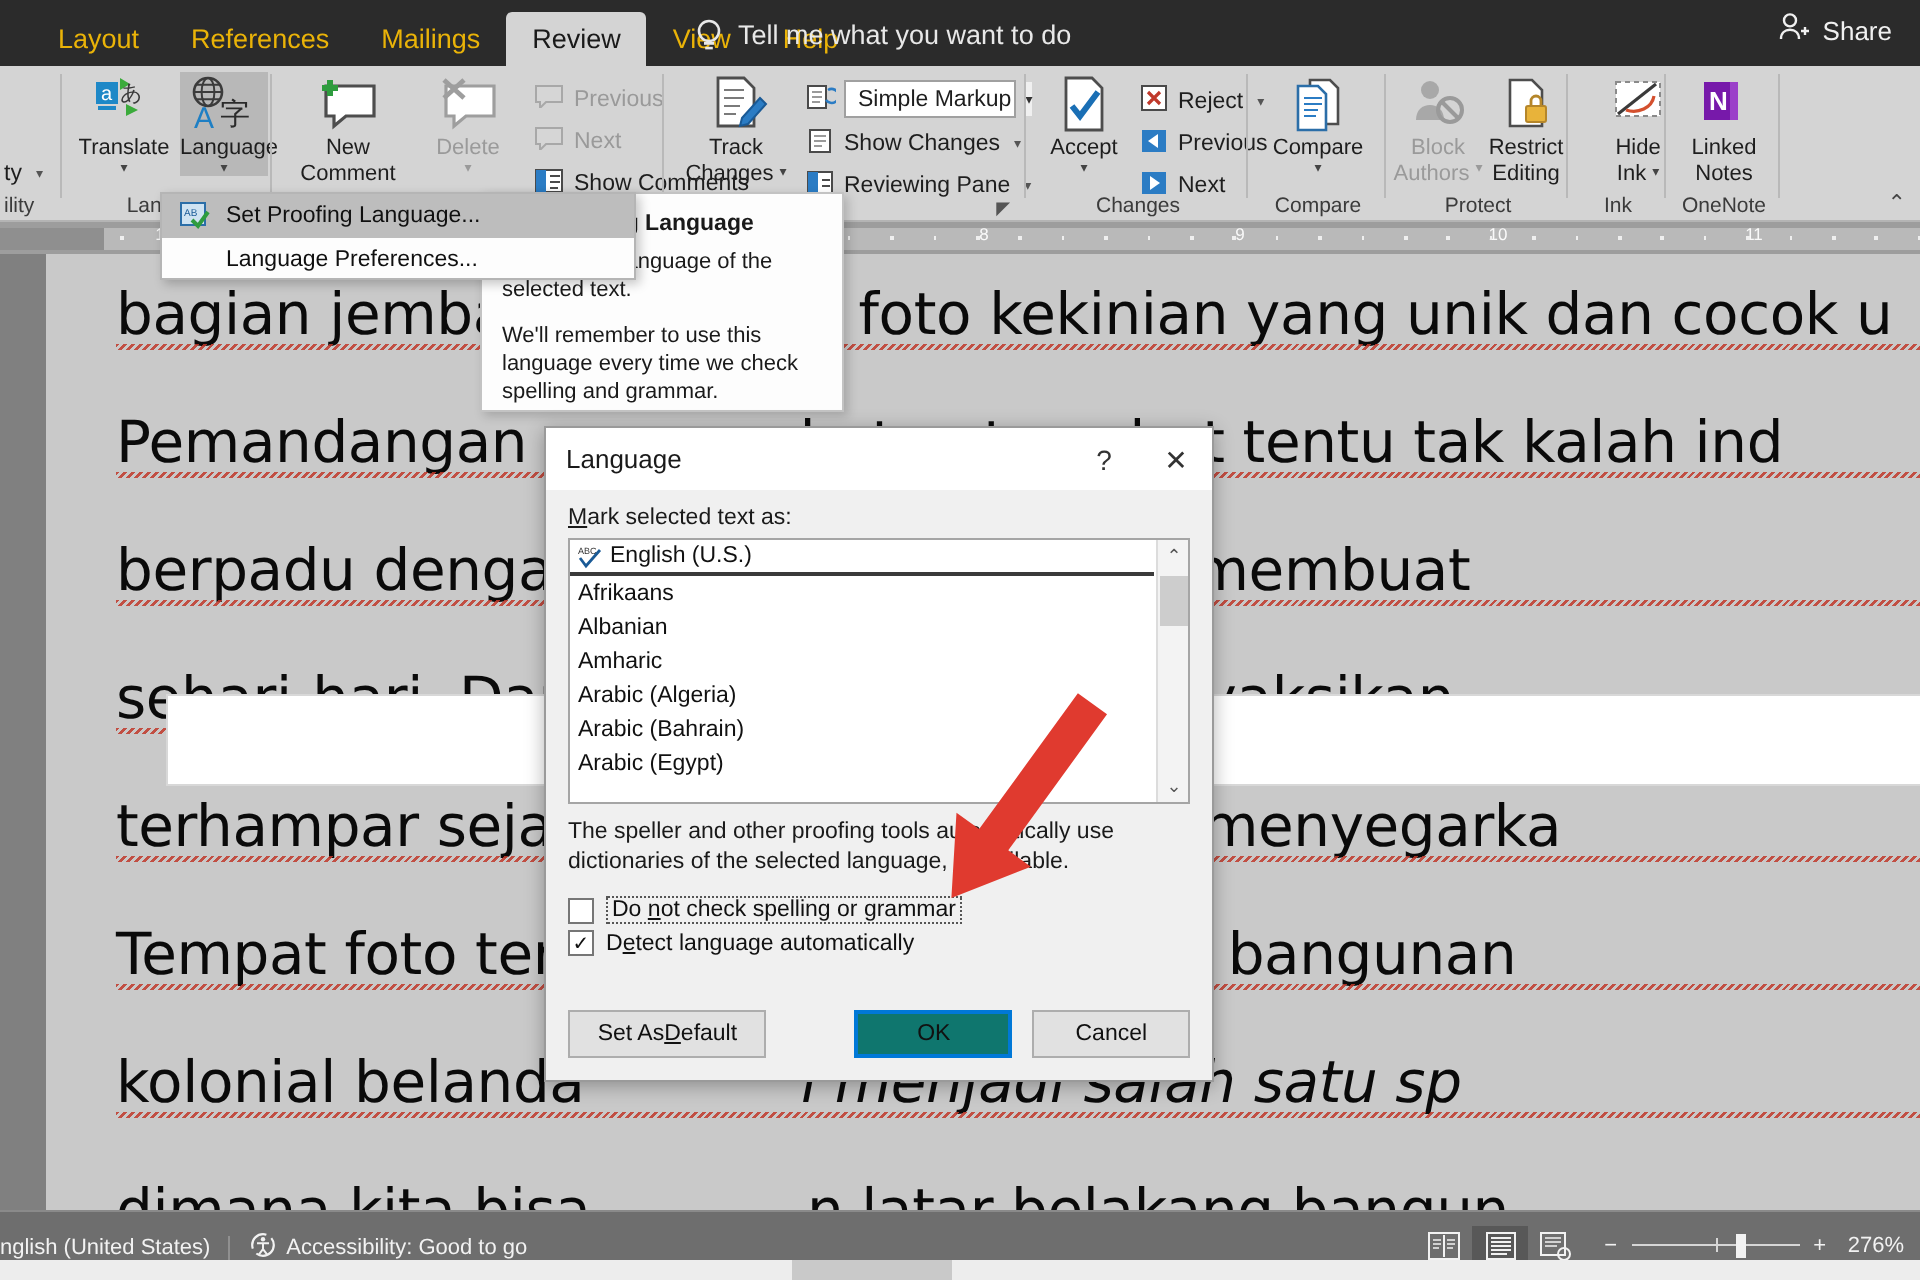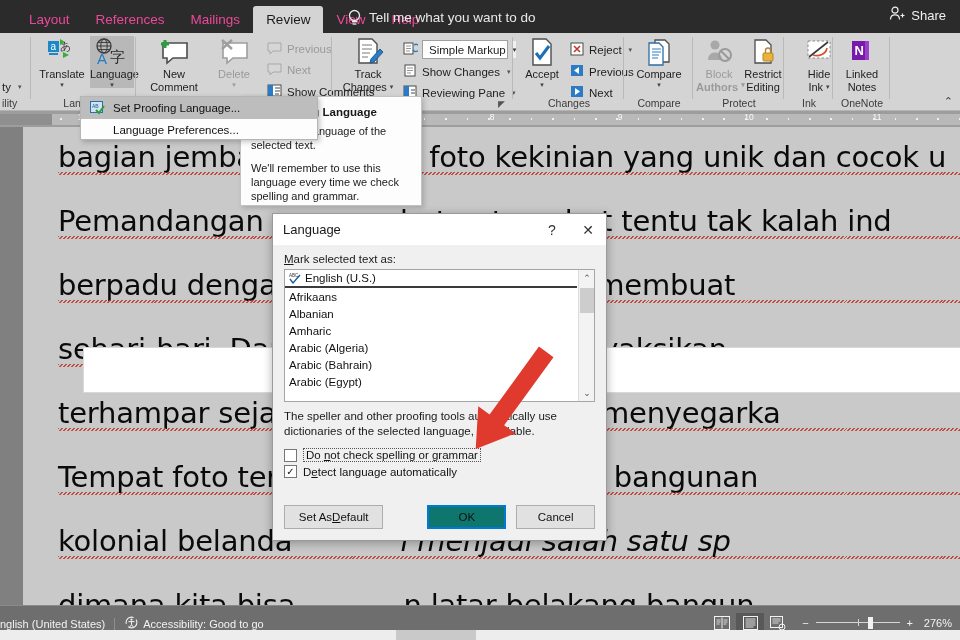--- a/index.html
+++ b/index.html
@@ -11,21 +11,21 @@
   }
   #app { position: relative; width: 960px; height: 640px; overflow: hidden; }
 
   
   .tabbar {
     position: absolute; left: 0; top: 0; width: 960px; height: 33px;
     background: #2b2b2b; color: #ffffff;
   }
   .tabs { display: flex; align-items: flex-end; height: 33px; padding-left: 16px; }
   .tab {
-    font-size: 13.5px; color: #ec4899; padding: 0 13px;
+    font-size: 13.5px; color: #eab308; padding: 0 13px;
     height: 26px; line-height: 26px; white-space: nowrap; cursor: default;
   }
   .tab.active {
     background: #d4d4d4; color: #1a1a1a;
     border-top-left-radius: 3px; border-top-right-radius: 3px;
     height: 27px; line-height: 27px;
   }
   .tellme { display: flex; align-items: center; gap: 7px; margin-left: 14px; height: 26px; }
   .tellme .txt { font-size: 13.5px; color: #e8e8e8; white-space: nowrap; }
   .bulb { width: 15px; height: 17px; position: relative; }
@@ -469,21 +469,21 @@
       <div class="bigbtn" style="left:2px;width:46px;">
         <div class="ico">
           <svg width="30" height="28" viewBox="0 0 30 28">
             <circle cx="11" cy="7" r="4.5" fill="#a8a8a8"></circle>
             <path d="M4 22c0-5 3.2-7.5 7-7.5s7 2.5 7 7.5" fill="#a8a8a8"></path>
             <circle cx="21" cy="17" r="6" fill="none" stroke="#9a9a9a" stroke-width="2"></circle>
             <path d="M17 13l8 8" stroke="#9a9a9a" stroke-width="2"></path>
           </svg>
         </div>
         <div class="dim">Block</div>
-        <div style="display:inline-flex;gap:3px;justify-content:center;font-weight:bold;">
+        <div style="display:inline-flex;gap:3px;justify-content:center;">
           <span class="dim">Authors</span>
           <span class="caret dim">▾</span>
         </div>
       </div>
       <div class="bigbtn" style="left:48px;width:42px;">
         <div class="ico">
           <svg width="28" height="28" viewBox="0 0 28 28">
             <path d="M6 2h11l5 5v18H6z" fill="#fff" stroke="#4d4d4d" stroke-width="1.3"></path>
             <rect x="14" y="15" width="10" height="8" rx="1" fill="#e8b33a" stroke="#b5862a" stroke-width="1"></rect>
             <path d="M16.5 15v-2.5a2.5 2.5 0 0 1 5 0V15" fill="none" stroke="#b5862a" stroke-width="1.4"></path>

